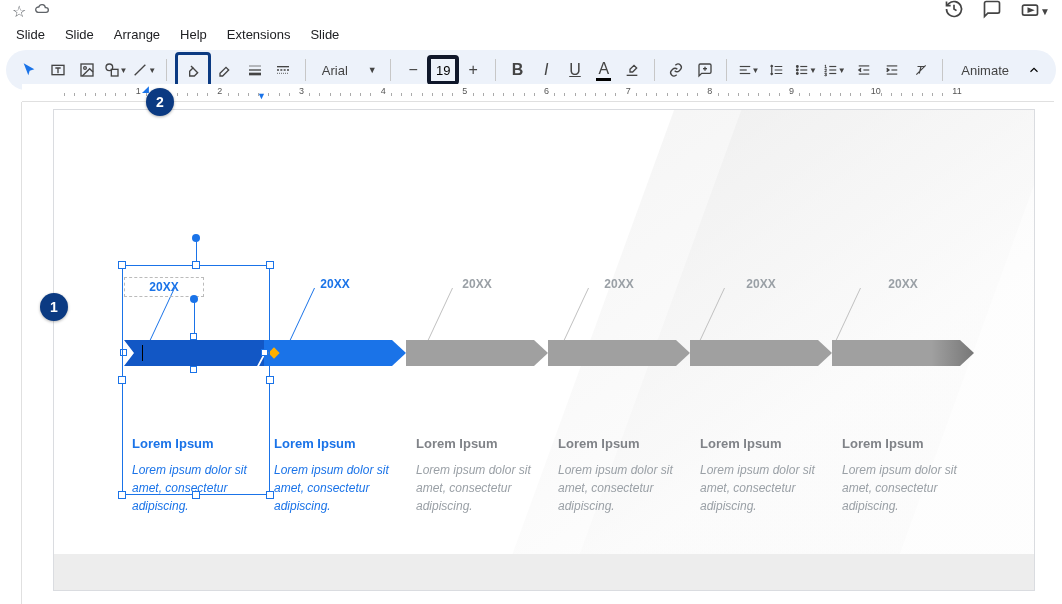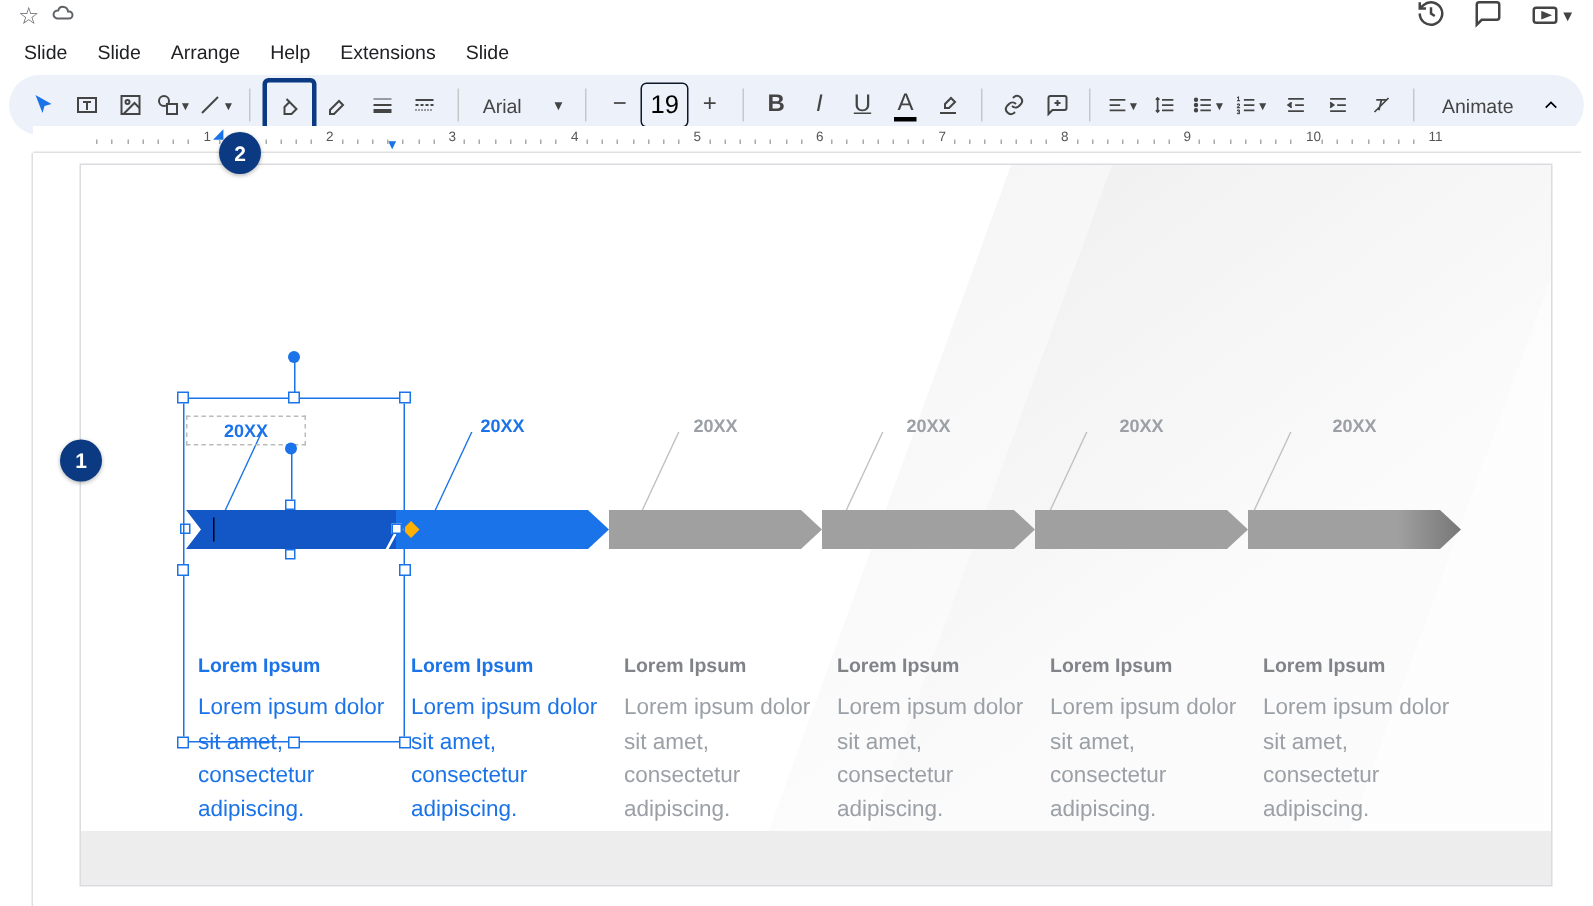--- a/index.html
+++ b/index.html
@@ -11,21 +11,21 @@
 
   .menubar { height: 24px; display: flex; align-items: center; padding: 0 8px; gap: 4px; font-size: 13px; color: #202124; }
   .menu-item { padding: 2px 8px; border-radius: 4px; cursor: pointer; }
 
   .toolbar-wrap { padding: 4px 6px; }
   .toolbar { background: #edf2fa; border-radius: 24px; height: 40px; display: flex; align-items: center; padding: 0 10px; gap: 2px; }
   .tbtn { width: 28px; height: 28px; border-radius: 4px; display:flex; align-items:center; justify-content:center; cursor:pointer; color:#444; }
   .tsep { width: 1px; height: 22px; background: #c7c7c7; margin: 0 6px; }
   .font-select { display:flex; align-items:center; gap:6px; padding: 0 8px; font-size:13px; color:#444; cursor:pointer; min-width: 64px;}
   .size-stepper { display:flex; align-items:center; gap:0; }
-  .size-box { border:1px solid #0f172a; border-radius:4px; width:32px; height:30px; display:flex; align-items:center; justify-content:center; font-size:17px; }
+  .size-box { border:4px solid #0f172a; border-radius:4px; width:32px; height:30px; display:flex; align-items:center; justify-content:center; font-size:13px; }
   .text-btn { font-size:13px; padding: 4px 10px; border-radius:4px; cursor:pointer; color:#444; }
   .highlight-box { border: 3px solid #0b3a82; border-radius: 4px; padding:1px; }
   .chev-up { margin-left:auto; width:26px; height:26px; display:flex; align-items:center; justify-content:center; }
   .hruler { height:18px; background:#fff; border-bottom:1px solid #e0e0e0; flex:1; position:relative; font-size:9px; color:#555; overflow:hidden;}
   .hruler .tick { position:absolute; top:2px; }
   .hruler .marker { position:absolute; top:0; color:#1a73e8; }
   .canvas-scroll { position:absolute; left:22px; top:102px; right:8px; bottom:8px; background:#fff; }
 
   .slide { position:absolute; left:32px; top:8px; width:980px; height:480px; background:#fff; box-shadow: 0 0 0 1px #dadce0; overflow:hidden; }
   .bg-deco { position:absolute; right:-80px; top:-40px; width:520px; height:520px; background:linear-gradient(135deg,#f3f3f3 0%, #fdfdfd 60%); transform:skewX(-20deg); opacity:0.8; }
@@ -45,21 +45,21 @@
   .year-row { position:absolute; left:70px; top:167px; width:850px; display:flex; }
   .year-cell { flex:1; font-size:12px; font-weight:600; text-align:center; }
   .year-blue { color:#1a73e8; }
   .year-gray { color:#9aa0a6; }
 
   .desc-row { position:absolute; left:78px; top:286px; width:850px; display:flex; gap: 14px; }
   .desc-cell { width: 128px; margin-top: 40px; }
   .desc-title { font-size:13px; font-weight:700; margin-bottom:10px; }
   .desc-title.blue { color:#1a73e8; }
   .desc-title.gray { color:#808388; }
-  .desc-body { font-size:15px; line-height:1.5; }
+  .desc-body { font-size:12px; line-height:1.5;font-style:italic; }
   .desc-body.blue { color:#1a73e8; }
   .desc-body.gray { color:#9aa0a6; }
 
   .sel-box { position:absolute; border:1.5px solid #1a73e8; pointer-events:none; }
   .sel-handle { position:absolute; width:8px; height:8px; background:#fff; border:1.5px solid #1a73e8; }
   .sel-rot { position:absolute; width:8px; height:8px; background:#1a73e8; border-radius:50%; left:50%; transform:translateX(-50%); }
   .sel-diamond { position:absolute; width:8px; height:8px; background:#ffb000; transform:rotate(45deg); }
   .sel-small { width:7px; height:7px; }
 
   .callout { position:absolute; width:28px; height:28px; background:#0b3a82; border-radius:50%; color:#fff; display:flex; align-items:center; justify-content:center; font-size:14px; font-weight:700; box-shadow:0 1px 3px rgba(0,0,0,0.3); z-index:50; }

